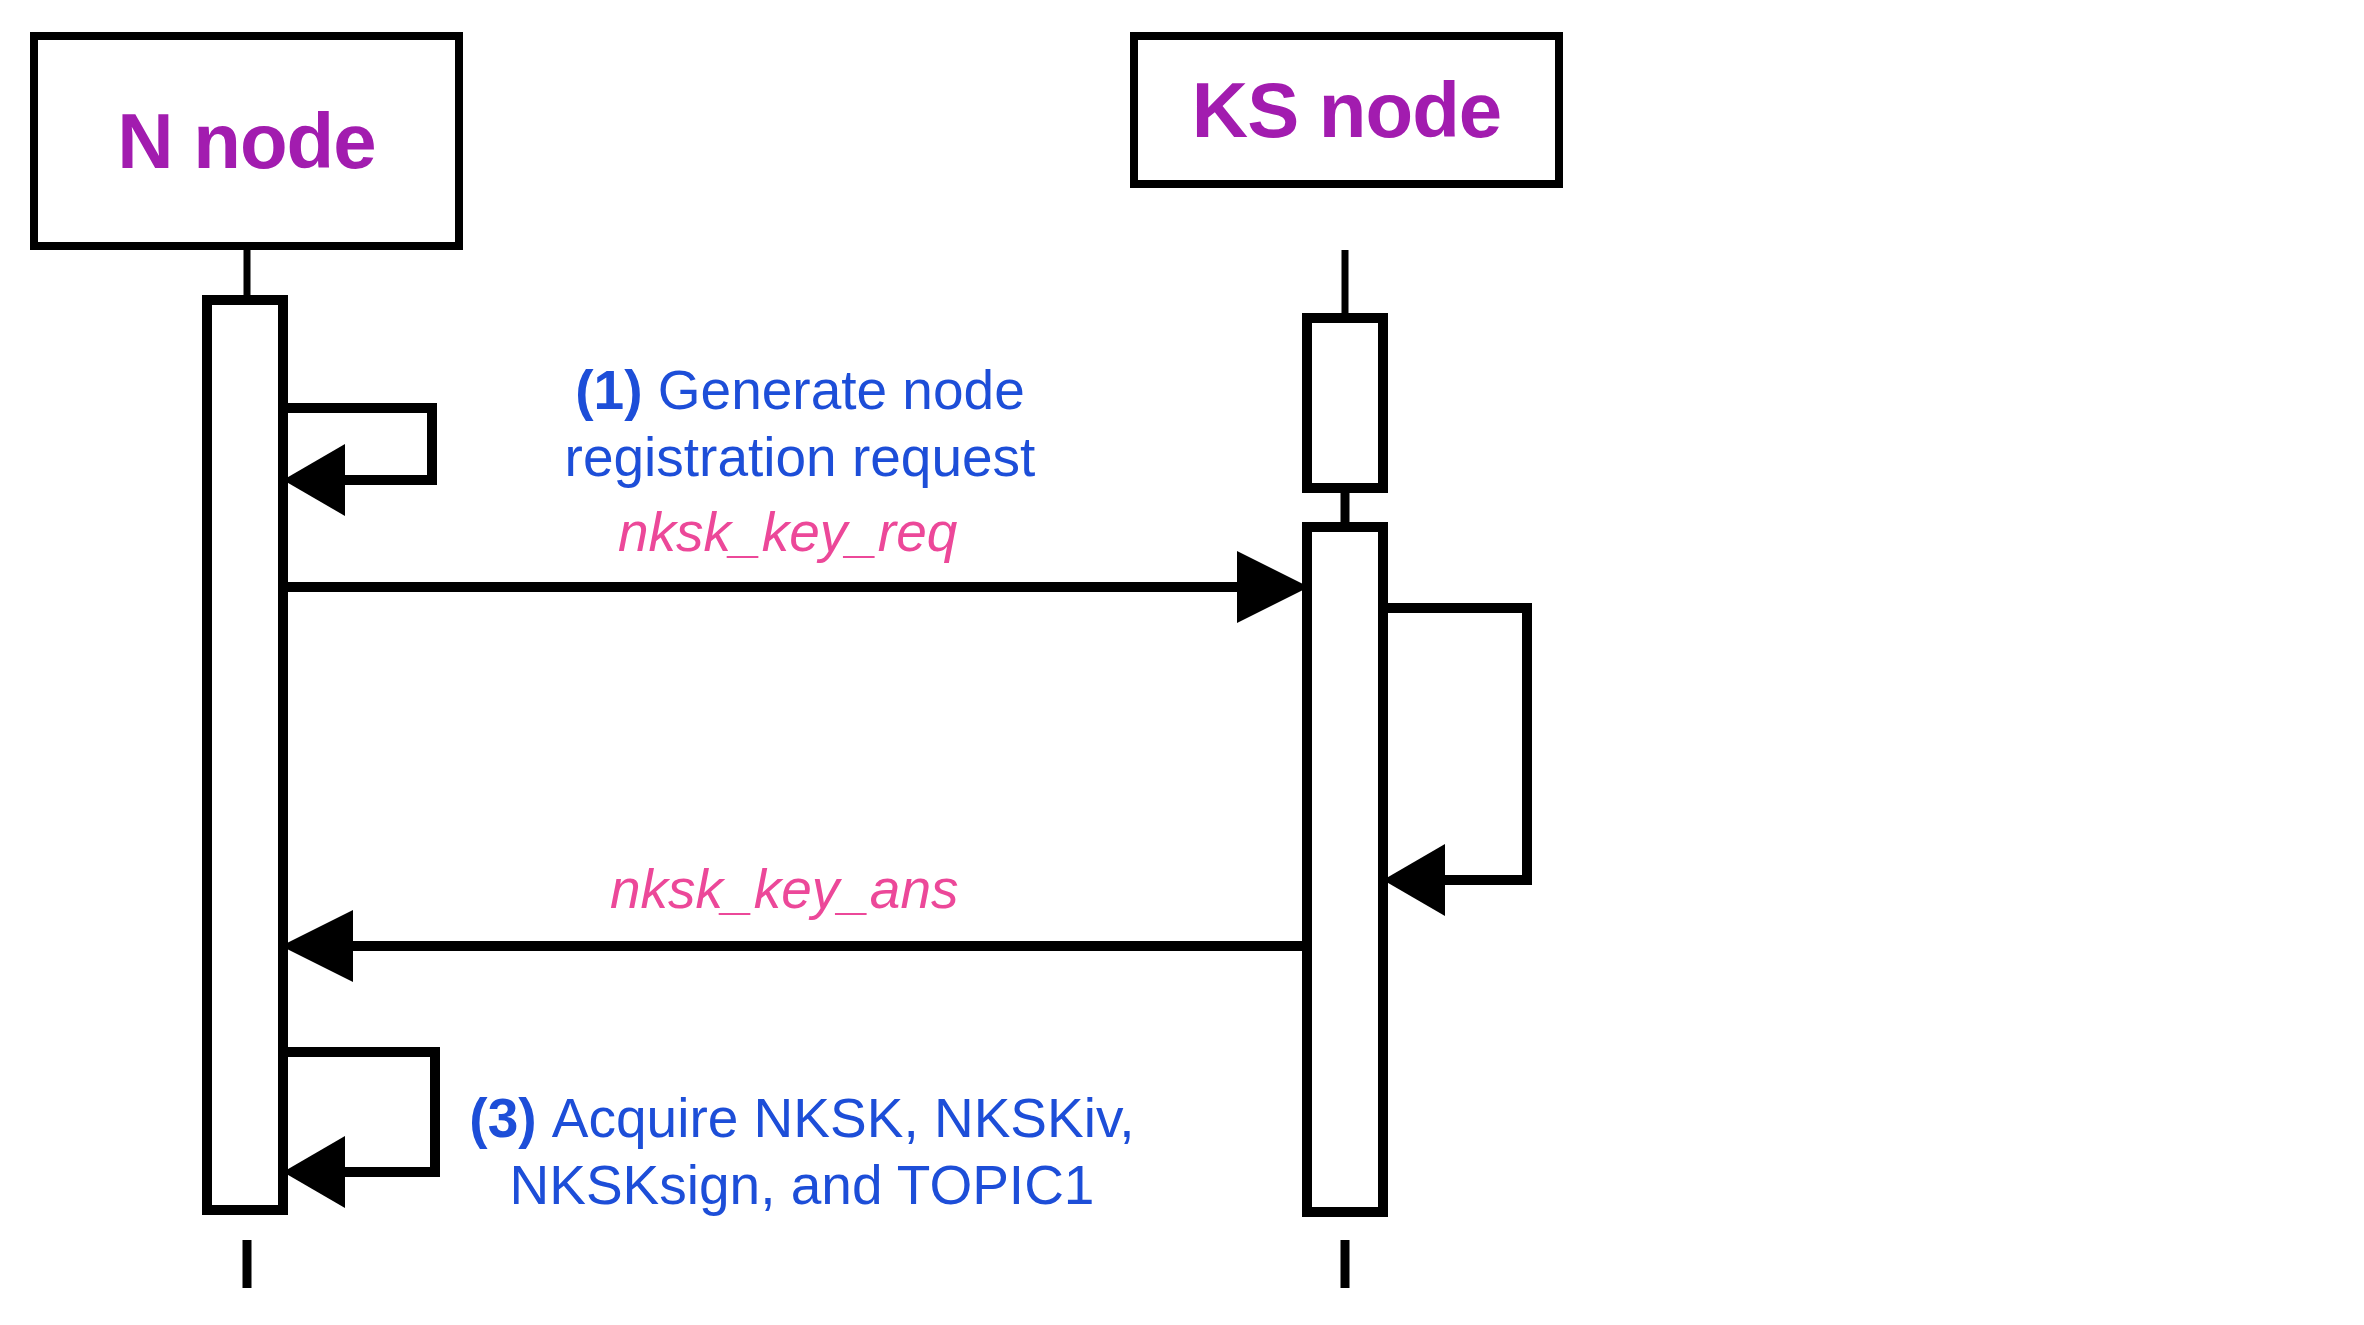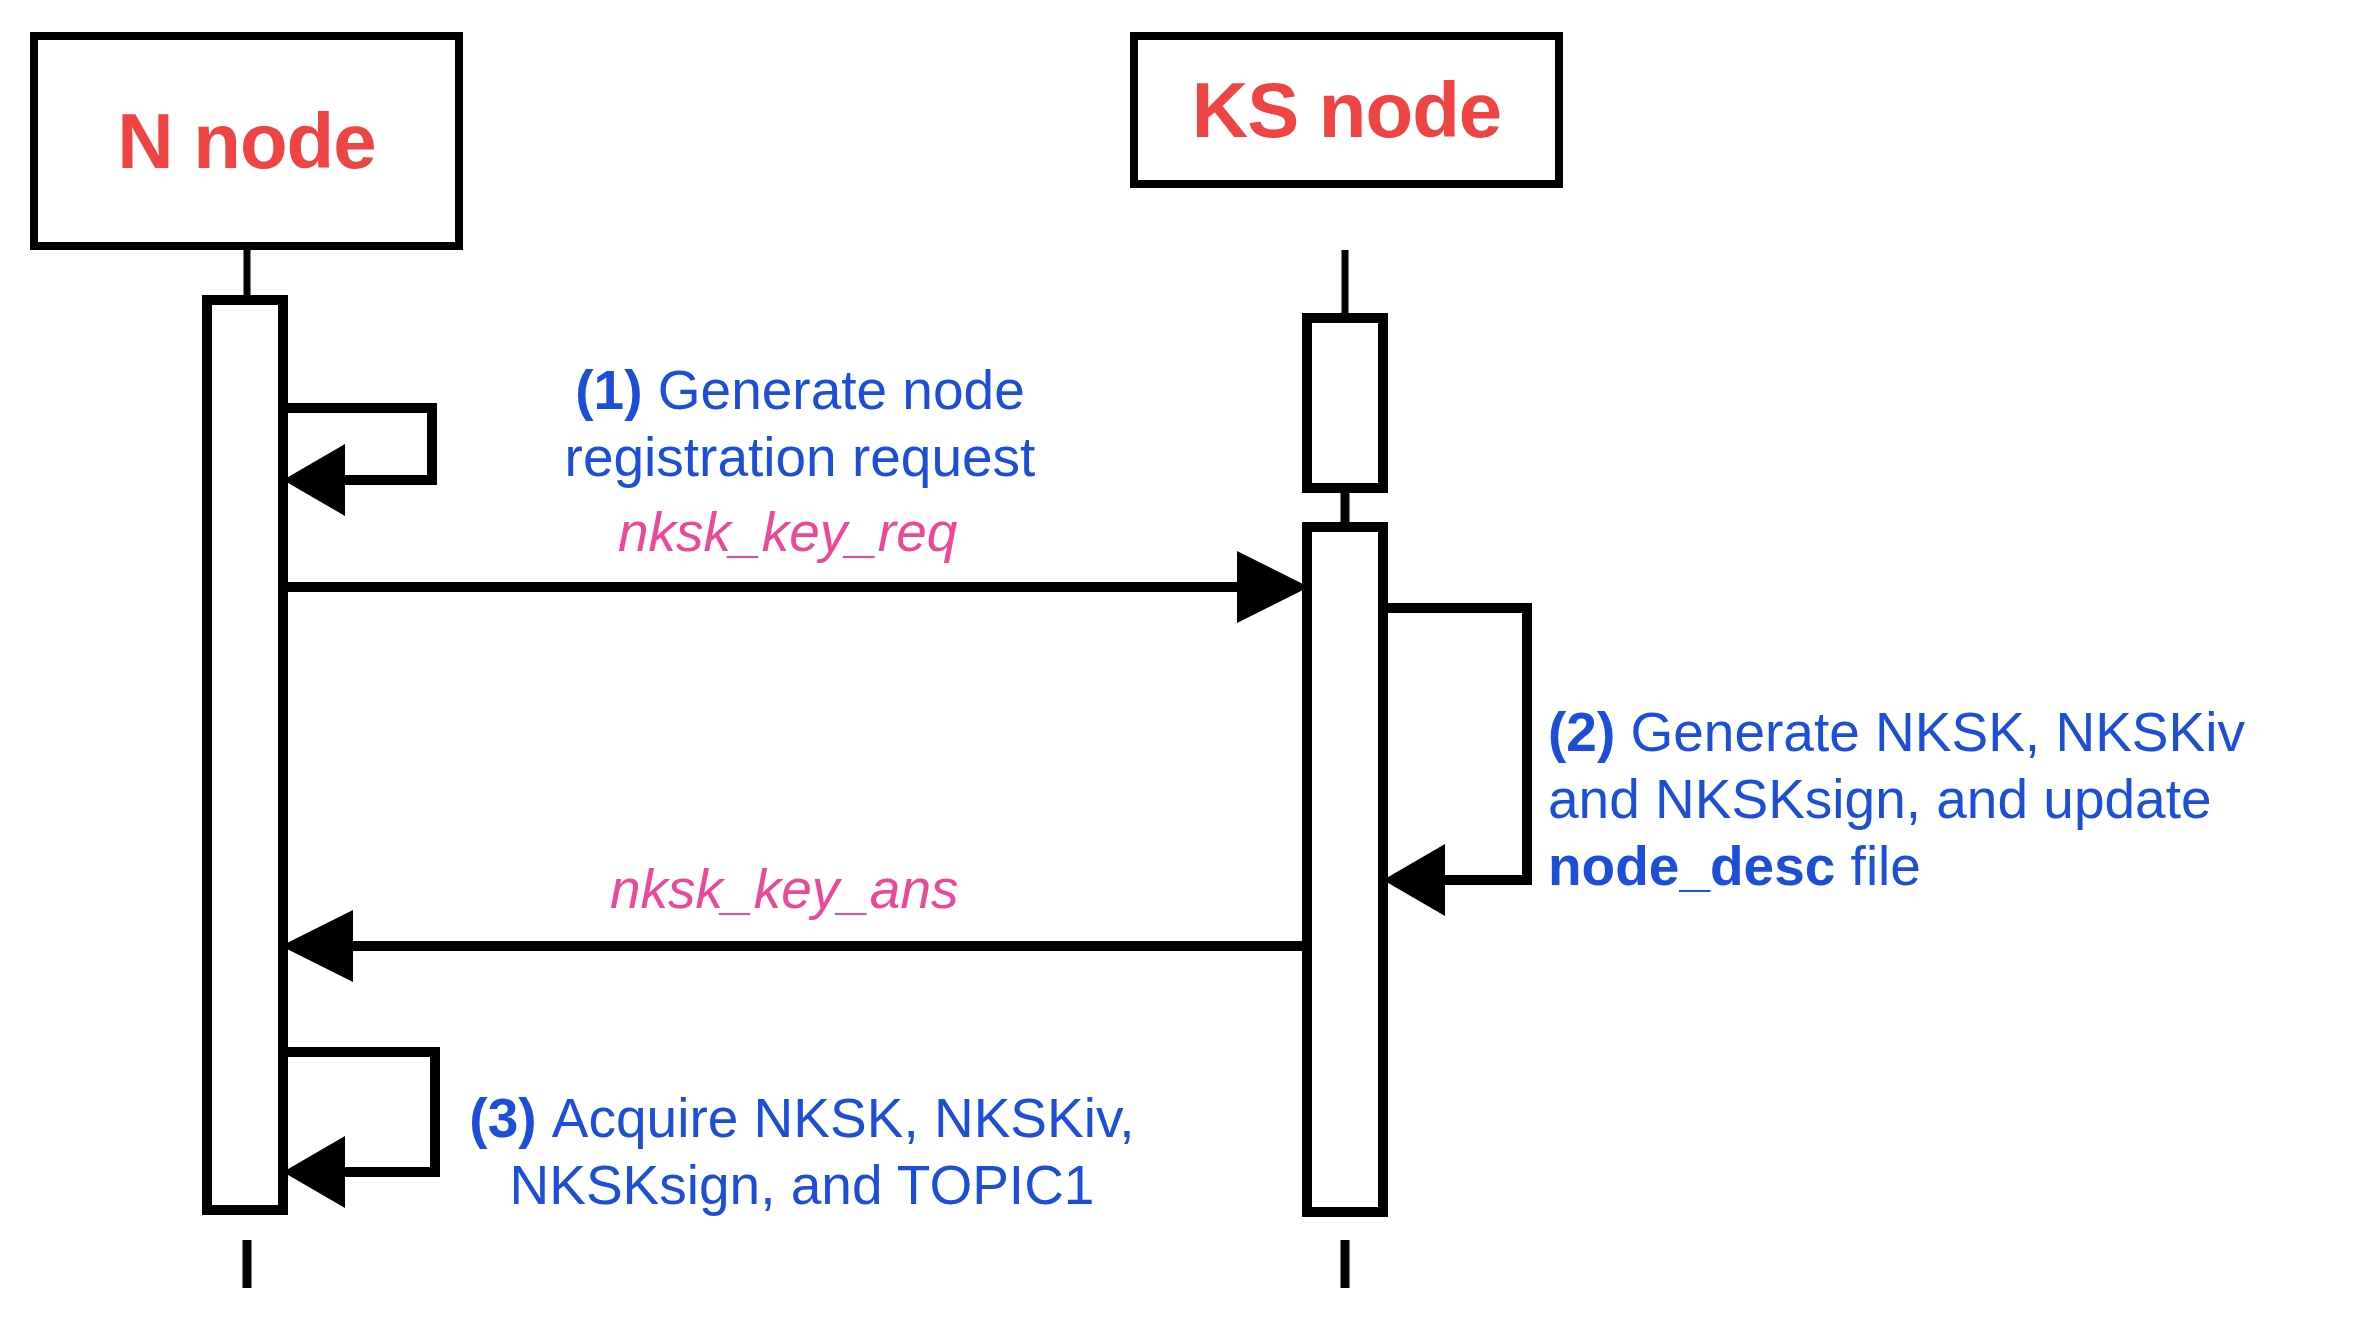--- a/index.html
+++ b/index.html
@@ -30,21 +30,21 @@
     background: #ffffff;
     display: flex;
     align-items: center;
     justify-content: center;
   }
   .participant-label {
     font-family: "Liberation Sans", sans-serif;
     font-weight: bold;
     font-size: 78px;
     line-height: 1;
-    color: #ef4444;
+    color: #a21caf;
     letter-spacing: -1px;
     white-space: nowrap;
   }
   
   .note {
     position: absolute;
     font-family: "Liberation Sans", sans-serif;
     font-size: 55px;
     line-height: 1.22;
     color: #1d4ed8;
@@ -116,24 +116,19 @@
 
   <div class="msg-label" style="left:618px; top:505px;">nksk_key_req</div>
 
   <div class="msg-label" style="left:610px; top:862px;">nksk_key_ans</div>
 
   <div class="note note-center" style="left:470px; top:290px; width:660px;">
     <span class="step-num">(1) </span><span>Generate node
 registration request</span>
   </div>
 
-  <div class="note note-left" style="left:1548px; top:632px; width:810px;">
-    <span class="step-num">(2) </span><span>Generate NKSK, NKSKiv
-and NKSKsign, and update
-</span><span class="mono-bold">node_desc</span><span> file</span>
-  </div>
 
   <div class="note note-center" style="left:452px; top:1018px; width:700px;">
     <span class="step-num">(3) </span><span>Acquire NKSK, NKSKiv,
 NKSKsign, and TOPIC1</span>
   </div>
 
 </div>
 
 </body></html>

